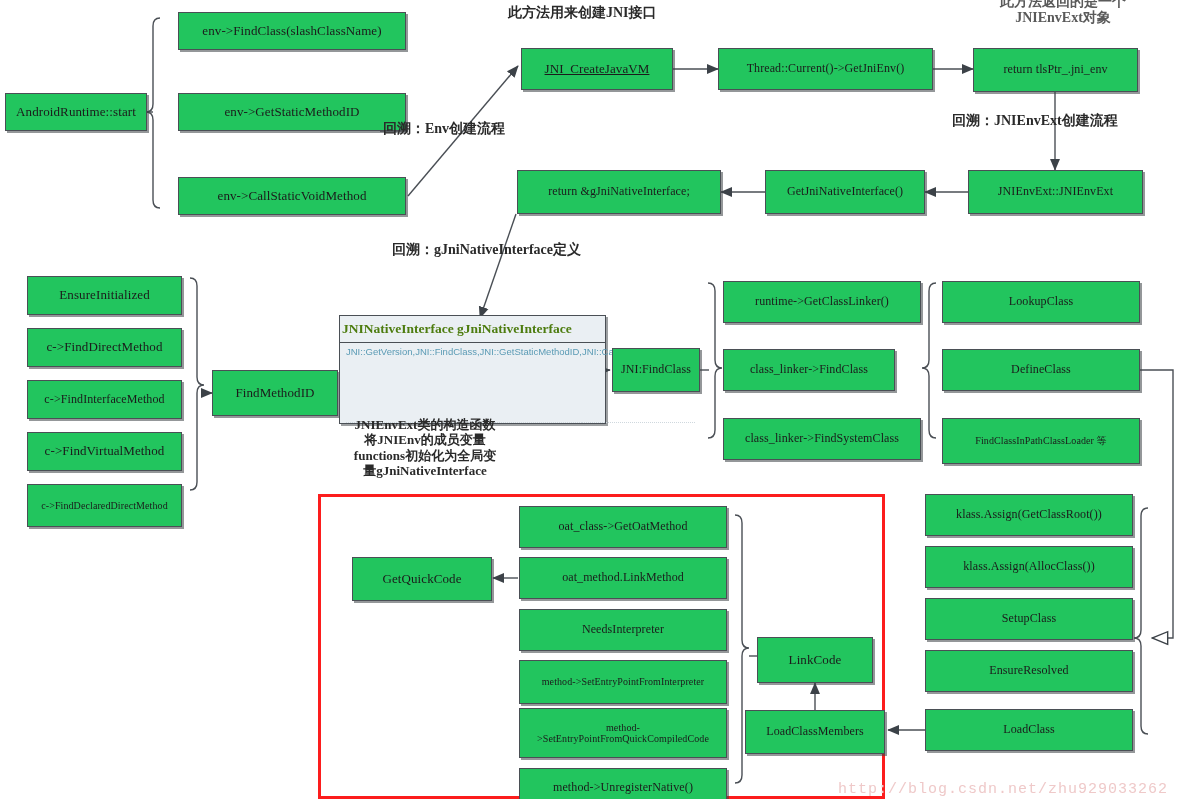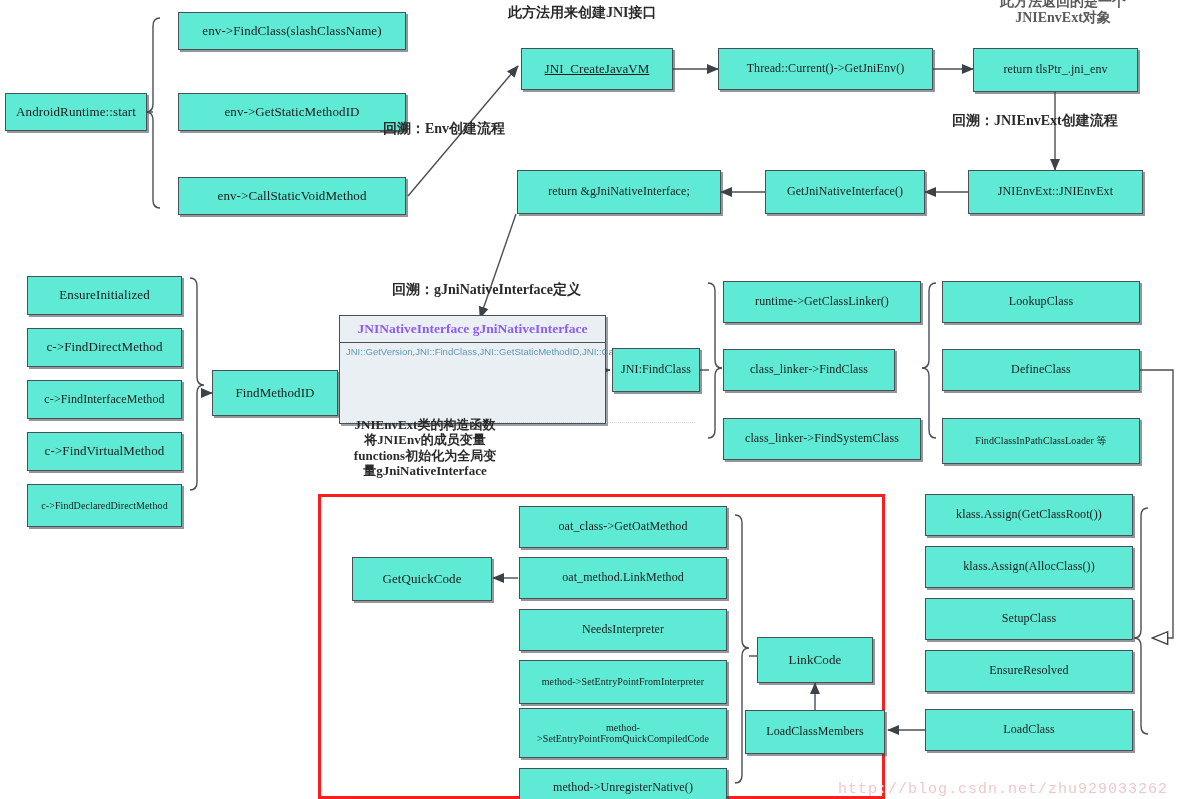--- a/index.html
+++ b/index.html
@@ -6,21 +6,21 @@
   #stage{
     position:relative;
     width:1197px;height:799px;
     background:#ffffff;
     font-family:"Liberation Serif", serif;
     overflow:hidden;
   }
   .box{
     position:absolute;
     box-sizing:border-box;
-    background:#5eead4;
+    background:#22c55e;
     border:1.5px solid #4a4f55;
     box-shadow:2px 2px 0 0 rgba(60,65,70,0.55);
     display:flex;align-items:center;justify-content:center;
     text-align:center;
     color:#1b1b1b;
     font-size:13px;
     line-height:1.15;
     padding:1px 3px;
     letter-spacing:0.1px;
   }
@@ -40,24 +40,24 @@
   .ifacebox{
     position:absolute;
     box-sizing:border-box;
     background:#eaeff3;
     border:1.5px solid #4a4f55;
     box-shadow:2px 2px 0 0 rgba(60,65,70,0.5);
     display:flex;flex-direction:column;
   }
   .ifacebox .hdr{
     flex:0 0 auto;
-    text-align:center;
+    text-align:left;
     font-size:13.5px;
     font-weight:bold;
-    color:#8b5cf6;
+    color:#4d7c0f;
     padding:5px 2px 5px;
     border-bottom:1.5px solid #4a4f55;
     font-family:"Liberation Serif", serif;
   }
   .ifacebox .body{
     flex:1 1 auto;
     padding:3px 0 0 6px;
     display:flex;flex-direction:row;justify-content:flex-start;
   }
   .ifacebox .body .ln{
@@ -167,21 +167,21 @@
   <div class="ann" style="left:383px;top:120px;">回溯：Env创建流程</div>
 
   <div class="ann" style="left:952px;top:112px;">回溯：JNIEnvExt创建流程</div>
 
   <div class="box small" style="left:517px;top:170px;width:204px;height:44px;">return &amp;gJniNativeInterface;</div>
 
   <div class="box small" style="left:765px;top:170px;width:160px;height:44px;">GetJniNativeInterface()</div>
 
   <div class="box small" style="left:968px;top:170px;width:175px;height:44px;">JNIEnvExt::JNIEnvExt</div>
 
-  <div class="ann" style="left:392px;top:241px;margin-top:40px;">回溯：gJniNativeInterface定义</div>
+  <div class="ann" style="left:392px;top:241px;">回溯：gJniNativeInterface定义</div>
 
   <div class="box" style="left:27px;top:276px;width:155px;height:39px;">EnsureInitialized</div>
 
   <div class="box" style="left:27px;top:328px;width:155px;height:39px;">c-&gt;FindDirectMethod</div>
 
   <div class="box small" style="left:27px;top:380px;width:155px;height:39px;">c-&gt;FindInterfaceMethod</div>
 
   <div class="box" style="left:27px;top:432px;width:155px;height:39px;">c-&gt;FindVirtualMethod</div>
 
   <div class="box tiny" style="left:27px;top:484px;width:155px;height:43px;">c-&gt;FindDeclaredDirectMethod</div>

